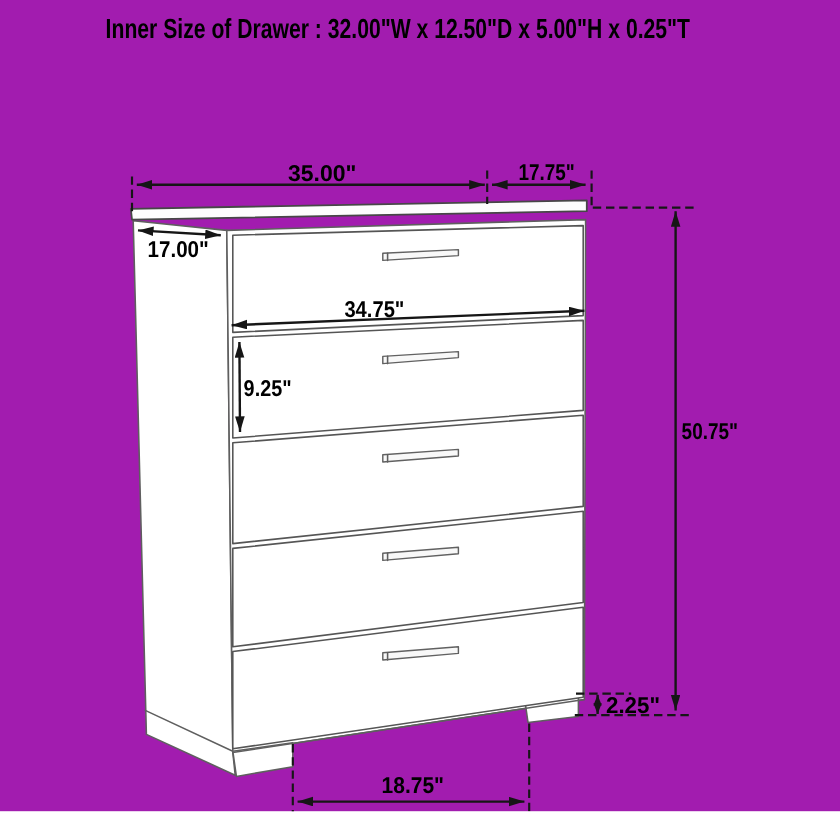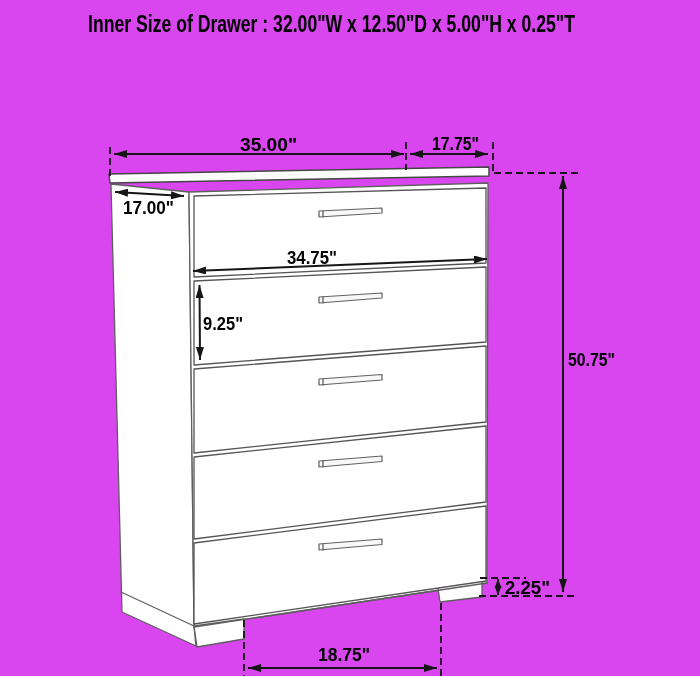--- a/index.html
+++ b/index.html
@@ -7,21 +7,21 @@
     padding: 0;
     background: #ffffff;
     width: 700px;
     height: 700px;
     font-family: "Liberation Sans", sans-serif;
   }
   #stage {
     position: relative;
     width: 700px;
     height: 676px;
-    background: #d946ef;
+    background: #a21caf;
     overflow: hidden;
   }
   svg { display: block; }
   .cab {
     fill: #ffffff;
     stroke: #5f5f5f;
     stroke-width: 1.3;
     stroke-linejoin: round;
   }
   .cabline {

